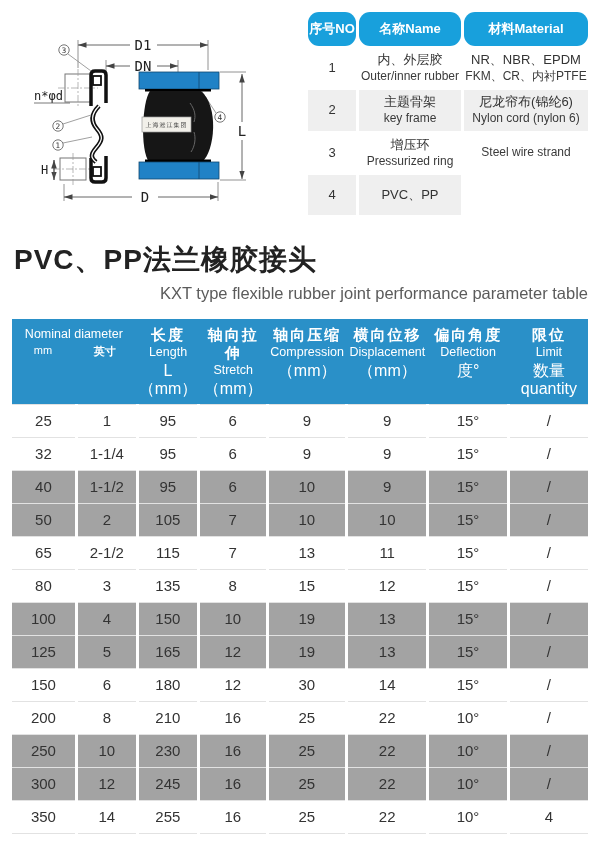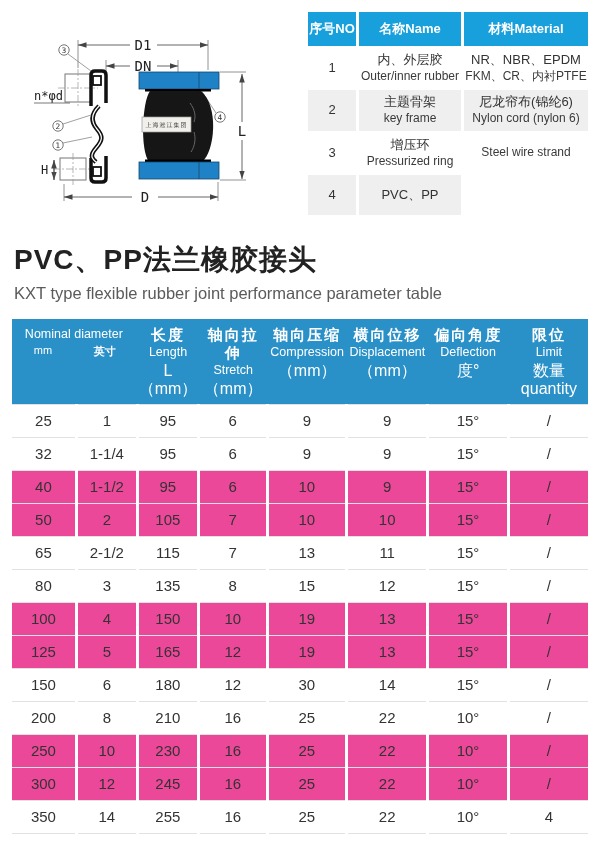--- a/index.html
+++ b/index.html
@@ -6,49 +6,49 @@
   .page{width:600px;height:841px;box-sizing:border-box;background:#fff;
         padding:10px 12px 0;overflow:hidden;position:relative;
         font-family:"Liberation Sans",sans-serif;}
   
   .top{display:flex;align-items:flex-start;}
   .diagram-wrap{width:296px;flex:none;}
   
   .parts-table{flex:1;min-width:0;margin-top:2px;}
   .pt-header{display:grid;grid-template-columns:48px 102px 1fr;column-gap:3px;}
   .pt-header .pt-hcell{background:#18a0dc;color:#fff;font-size:13px;font-weight:bold;
-        text-align:center;padding:8px 0;}
+        text-align:center;padding:8px 0;border-radius:11px;}
   .pt-body{display:grid;row-gap:2px;margin-top:2px;}
   .pt-row{display:grid;grid-template-columns:48px 102px 1fr;column-gap:3px;}
   .pt-row .pt-cell{display:flex;flex-direction:column;justify-content:center;
         text-align:center;padding:4px 1px;min-height:32px;}
   .pt-row.alt .pt-cell{background:#efefef;}
   .pt-cell .ln{font-size:13px;color:#333;line-height:1.3;}
   .pt-cell .ln.en{font-size:12px;color:#3a3a3a;}
   .pt-no{font-size:12px;color:#333;}
   
   .title-block{margin:13px 0 0 2px;}
   .t-cn{font-size:28px;font-weight:bold;color:#222;margin:0;letter-spacing:1px;}
-  .t-en{font-size:16.5px;font-weight:normal;color:#5b5b5b;margin:5px 0 0;}
+  .t-en{font-size:16.5px;font-weight:normal;color:#5b5b5b;margin:5px 0 0;text-align:right;}
   
   .main-table{margin-top:16px;--cols:65fr 60fr 60fr 68fr 79fr 81fr 80fr 81fr;}
   .mt-header{display:grid;grid-template-columns:var(--cols);column-gap:3px;
         background:#2a90c8;color:#fff;text-align:center;padding:7px 0 6px;align-items:start;}
   .mt-group{grid-column:1/3;}
   .h-cn{font-size:15px;font-weight:bold;letter-spacing:2px;line-height:1.2;}
   .h-en{font-size:12.5px;margin-top:1px;line-height:1.15;}
   .h-unit{font-size:16px;margin-top:3px;line-height:1.1;}
   .unit-row{display:flex;margin-top:3px;}
   .unit-row span{flex:1;font-size:11px;}
   .unit-inch{font-weight:bold;}
   .mt-body{display:grid;}
   .mt-row{display:grid;grid-template-columns:var(--cols);column-gap:3px;}
   .mt-cell{display:flex;align-items:center;justify-content:center;height:32px;
         border-top:1px solid #e2e2e2;font-size:15px;color:#333;}
-  .mt-row.stripe .mt-cell{background:#ec4899;}
+  .mt-row.stripe .mt-cell{background:#a3a3a3;}
   .mt-row:last-child .mt-cell{border-bottom:1px solid #e2e2e2;}
   
   .dim-text{font-family:"DejaVu Sans Mono",monospace;font-size:14px;fill:#222;}
   .dim-small{font-family:"DejaVu Sans Mono",monospace;font-size:12px;fill:#222;}
   .marker-num{font-family:"DejaVu Sans",sans-serif;font-size:7.5px;fill:#333;}
   .brand-text{font-family:"DejaVu Sans",sans-serif;font-size:6px;fill:#3a3a3a;letter-spacing:1px;}
 </style>
 </head>
 <body>
 

